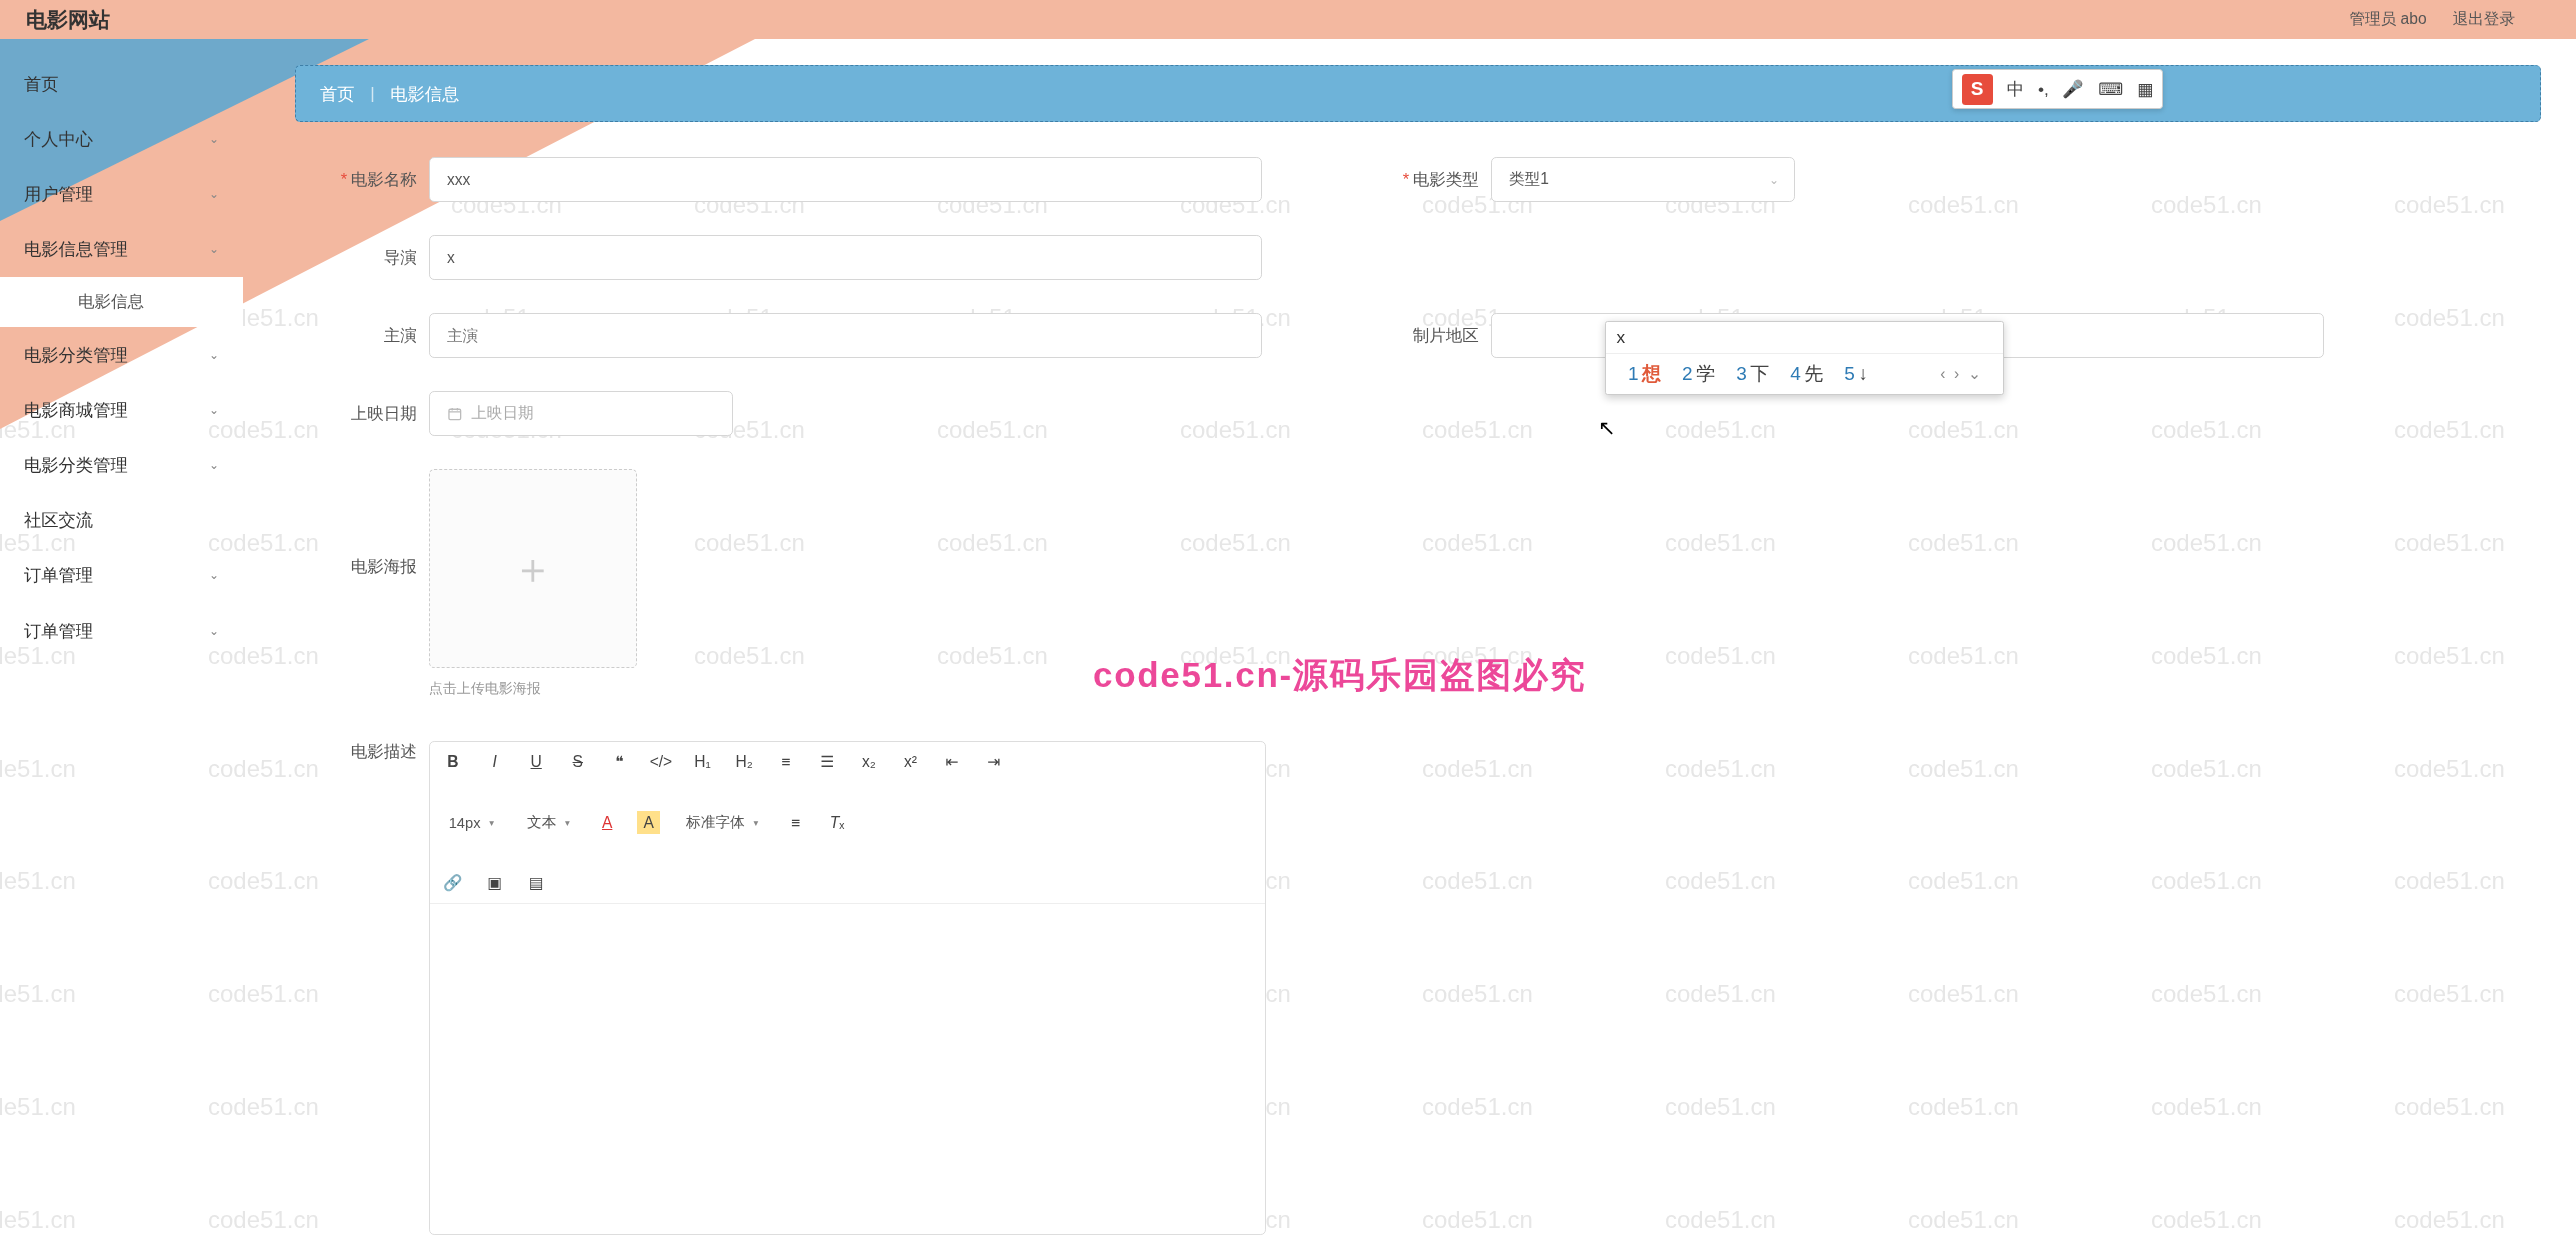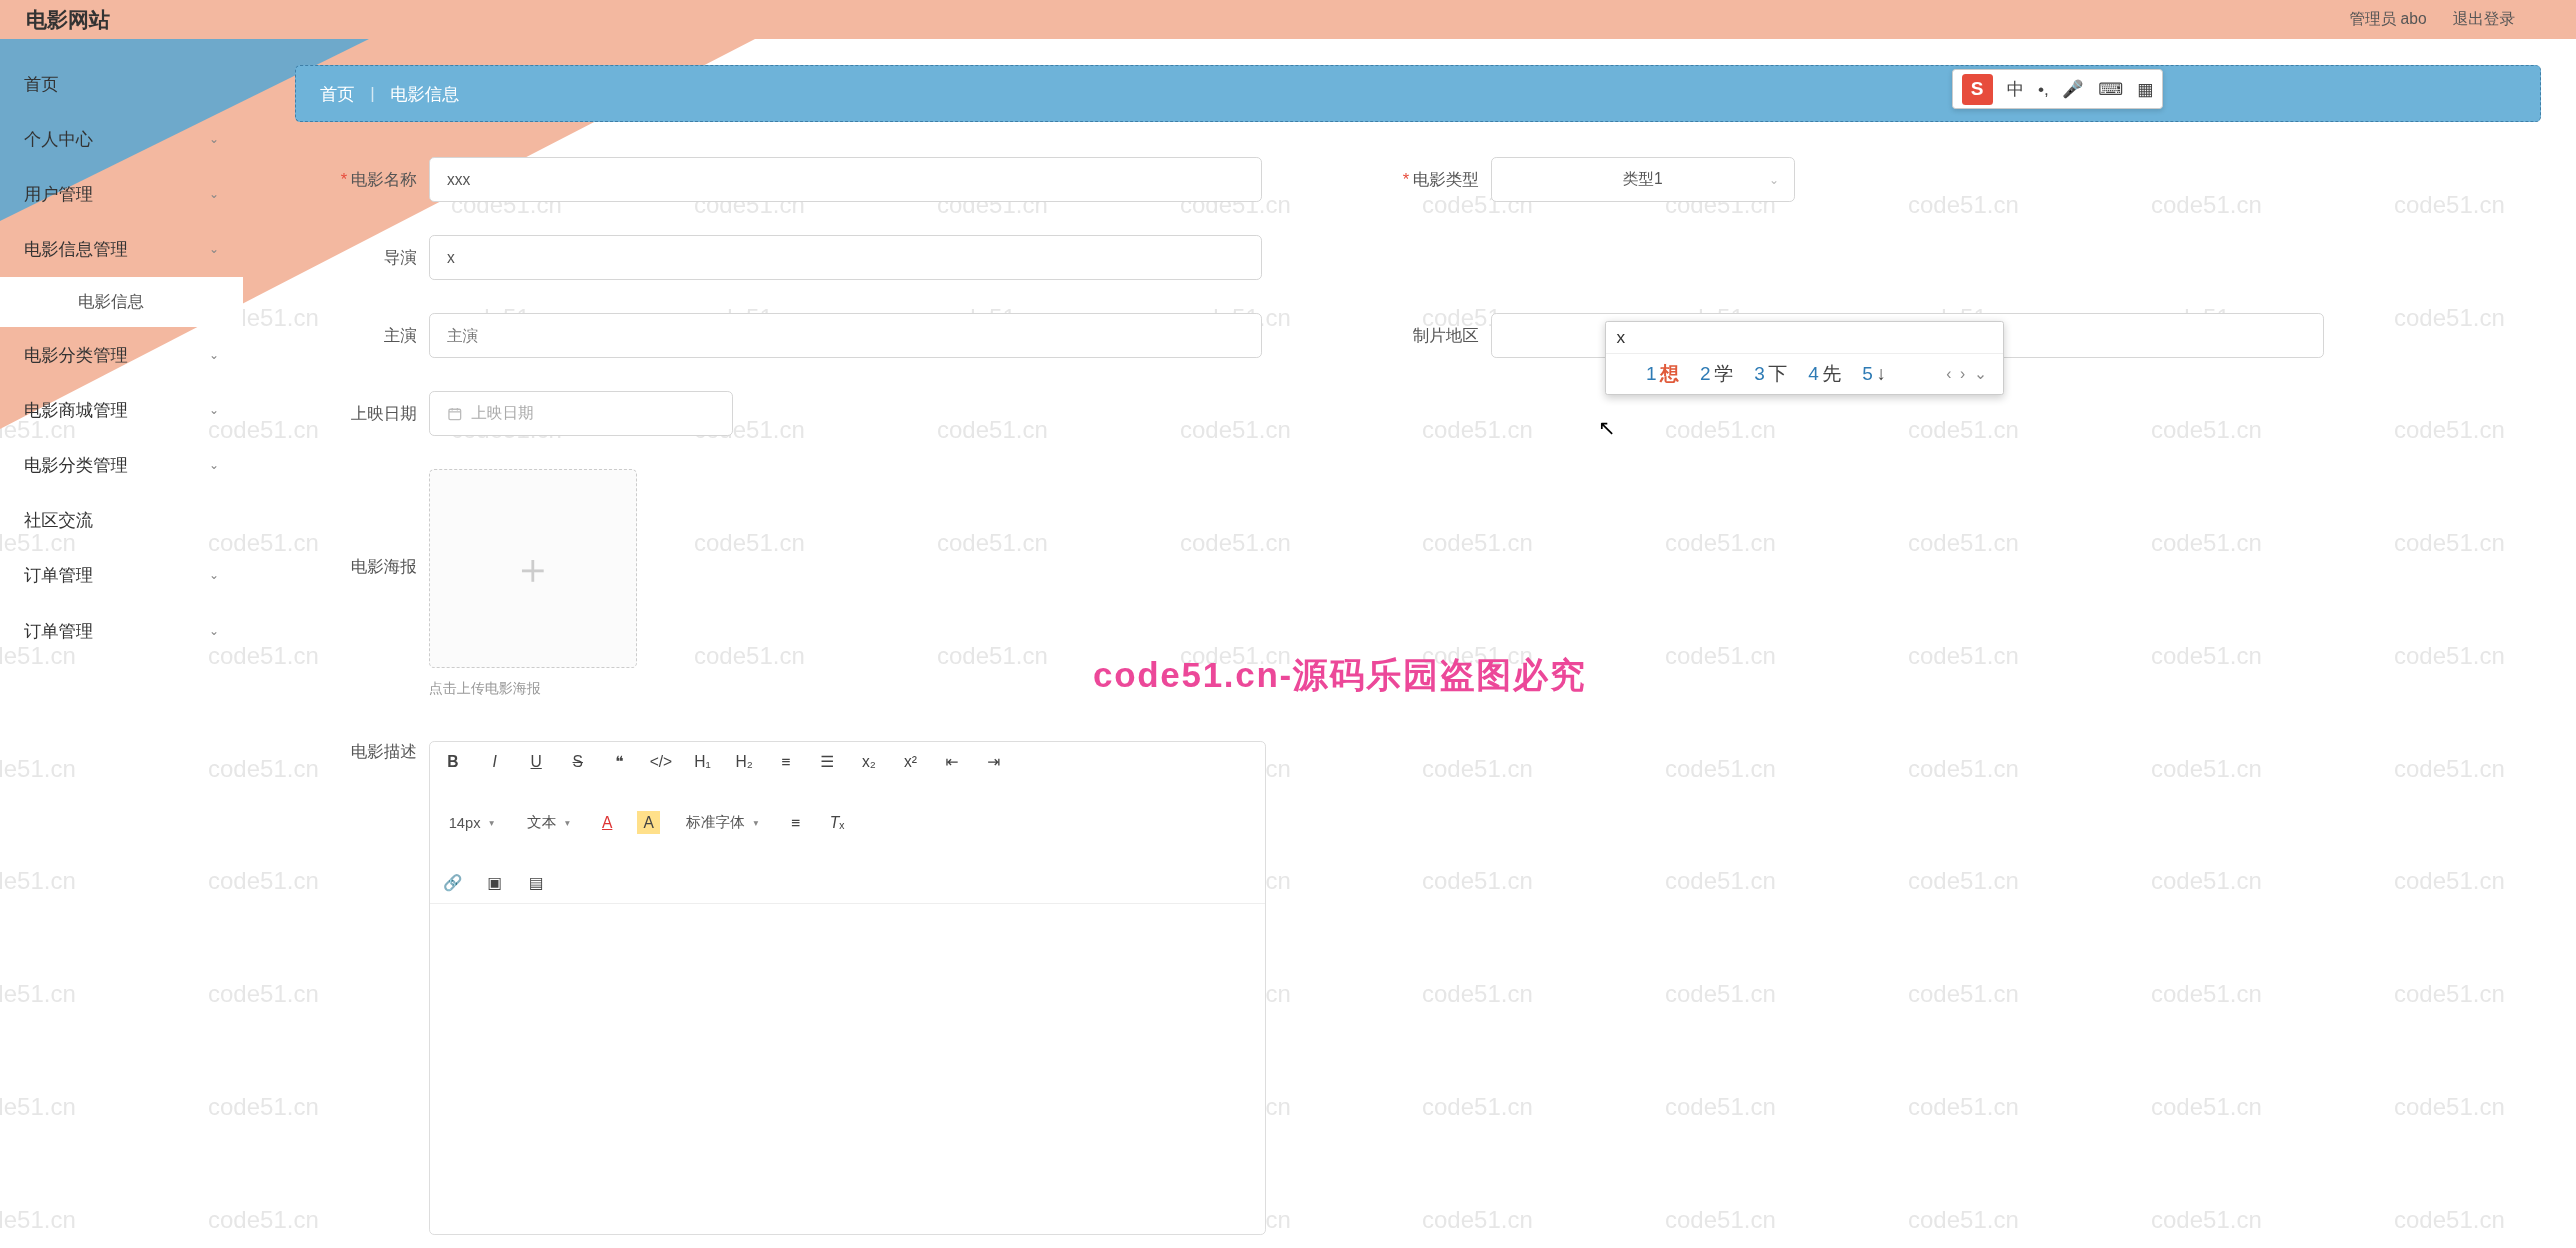--- a/index.html
+++ b/index.html
@@ -32,21 +32,21 @@
 .main{flex:1;padding:26px 35px 26px 52px;}
 .breadcrumb{background:#6eb3d9;border:1.7px dashed #3e7fa8;border-radius:5.2px;padding:15.6px 24px;display:flex;align-items:center;gap:15.6px;color:#fff;font-size:17.3px;}
 .breadcrumb .sep{opacity:.7;}
 
 .form{padding:35px 8.7px;}
 .row{display:flex;align-items:flex-start;gap:104px;margin-bottom:33px;}
 .field{display:flex;align-items:center;gap:12px;}
 .label{width:113px;text-align:right;font-size:16.5px;color:#555;}
 .label .req{color:#e74c3c;margin-right:3.5px;}
 .input{height:45px;width:833px;border:0.9px solid #d6d6d6;border-radius:5.2px;padding:0 17.3px;font-size:15.6px;color:#555;background:#fff;}
-.input.sm{width:304px;text-align:center;}
+.input.sm{width:304px;}
 .select{position:relative;}
 .select .caret{position:absolute;right:15.6px;top:50%;transform:translateY(-50%);color:#bbb;font-size:12px;}
 .date-input{display:flex;align-items:center;gap:8.7px;color:#aaa;}
 .date-input svg{width:15.6px;height:15.6px;fill:none;stroke:#bbb;stroke-width:2;}
 
 .upload-box{width:208px;height:199px;border:0.9px dashed #ccc;border-radius:5.2px;display:flex;align-items:center;justify-content:center;font-size:42px;color:#ccc;background:#fbfbfb;cursor:pointer;}
 .upload-hint{font-size:14px;color:#999;margin-top:12px;margin-left:125px;}
 
 
 .editor{width:837px;border:0.9px solid #ddd;border-radius:5.2px;background:#fff;}
@@ -57,21 +57,21 @@
 .editor-body{min-height:330px;}
 
 
 .ime-bar{position:absolute;top:69px;left:1952px;z-index:30;background:#fff;border:0.9px solid #ccc;border-radius:3.5px;display:flex;align-items:center;padding:3.5px 8.7px;gap:14px;box-shadow:0 1.7px 5.2px rgba(0,0,0,.15);}
 .ime-bar .s-badge{width:31px;height:31px;background:#e74c3c;border-radius:3.5px;display:flex;align-items:center;justify-content:center;color:#fff;font-weight:700;font-size:19px;}
 .ime-bar span{font-size:17.3px;color:#444;}
 
 
 .ime-pop{position:absolute;top:321px;left:1605px;z-index:40;background:#fff;border:0.9px solid #ccc;border-radius:2.6px;box-shadow:0 2.6px 8.7px rgba(0,0,0,.2);width:399px;}
 .ime-pre{padding:5.2px 10.4px;font-size:17.3px;color:#333;border-bottom:0.9px solid #eee;}
-.ime-cands{display:flex;align-items:center;padding:7px 16px;gap:21px;font-size:19px;margin-left:24px;}
+.ime-cands{display:flex;align-items:center;padding:7px 22px;gap:21px;font-size:19px;}
 .ime-cand .n{color:#2e7bb5;margin-right:3.5px;}
 .ime-cand.sel .t{color:#e05a3a;font-weight:600;}
 .ime-cand .t{color:#444;}
 .ime-nav{margin-left:auto;color:#888;font-size:15.6px;display:flex;gap:8.7px;}
 
 .cursor{position:absolute;top:416px;left:1598px;z-index:50;font-size:21px;color:#000;}
 
 
 .wm-big{position:absolute;top:652px;left:1093px;z-index:25;color:#ec4899;font-size:35px;font-weight:600;letter-spacing:1.7px;pointer-events:none;}
 </style>

